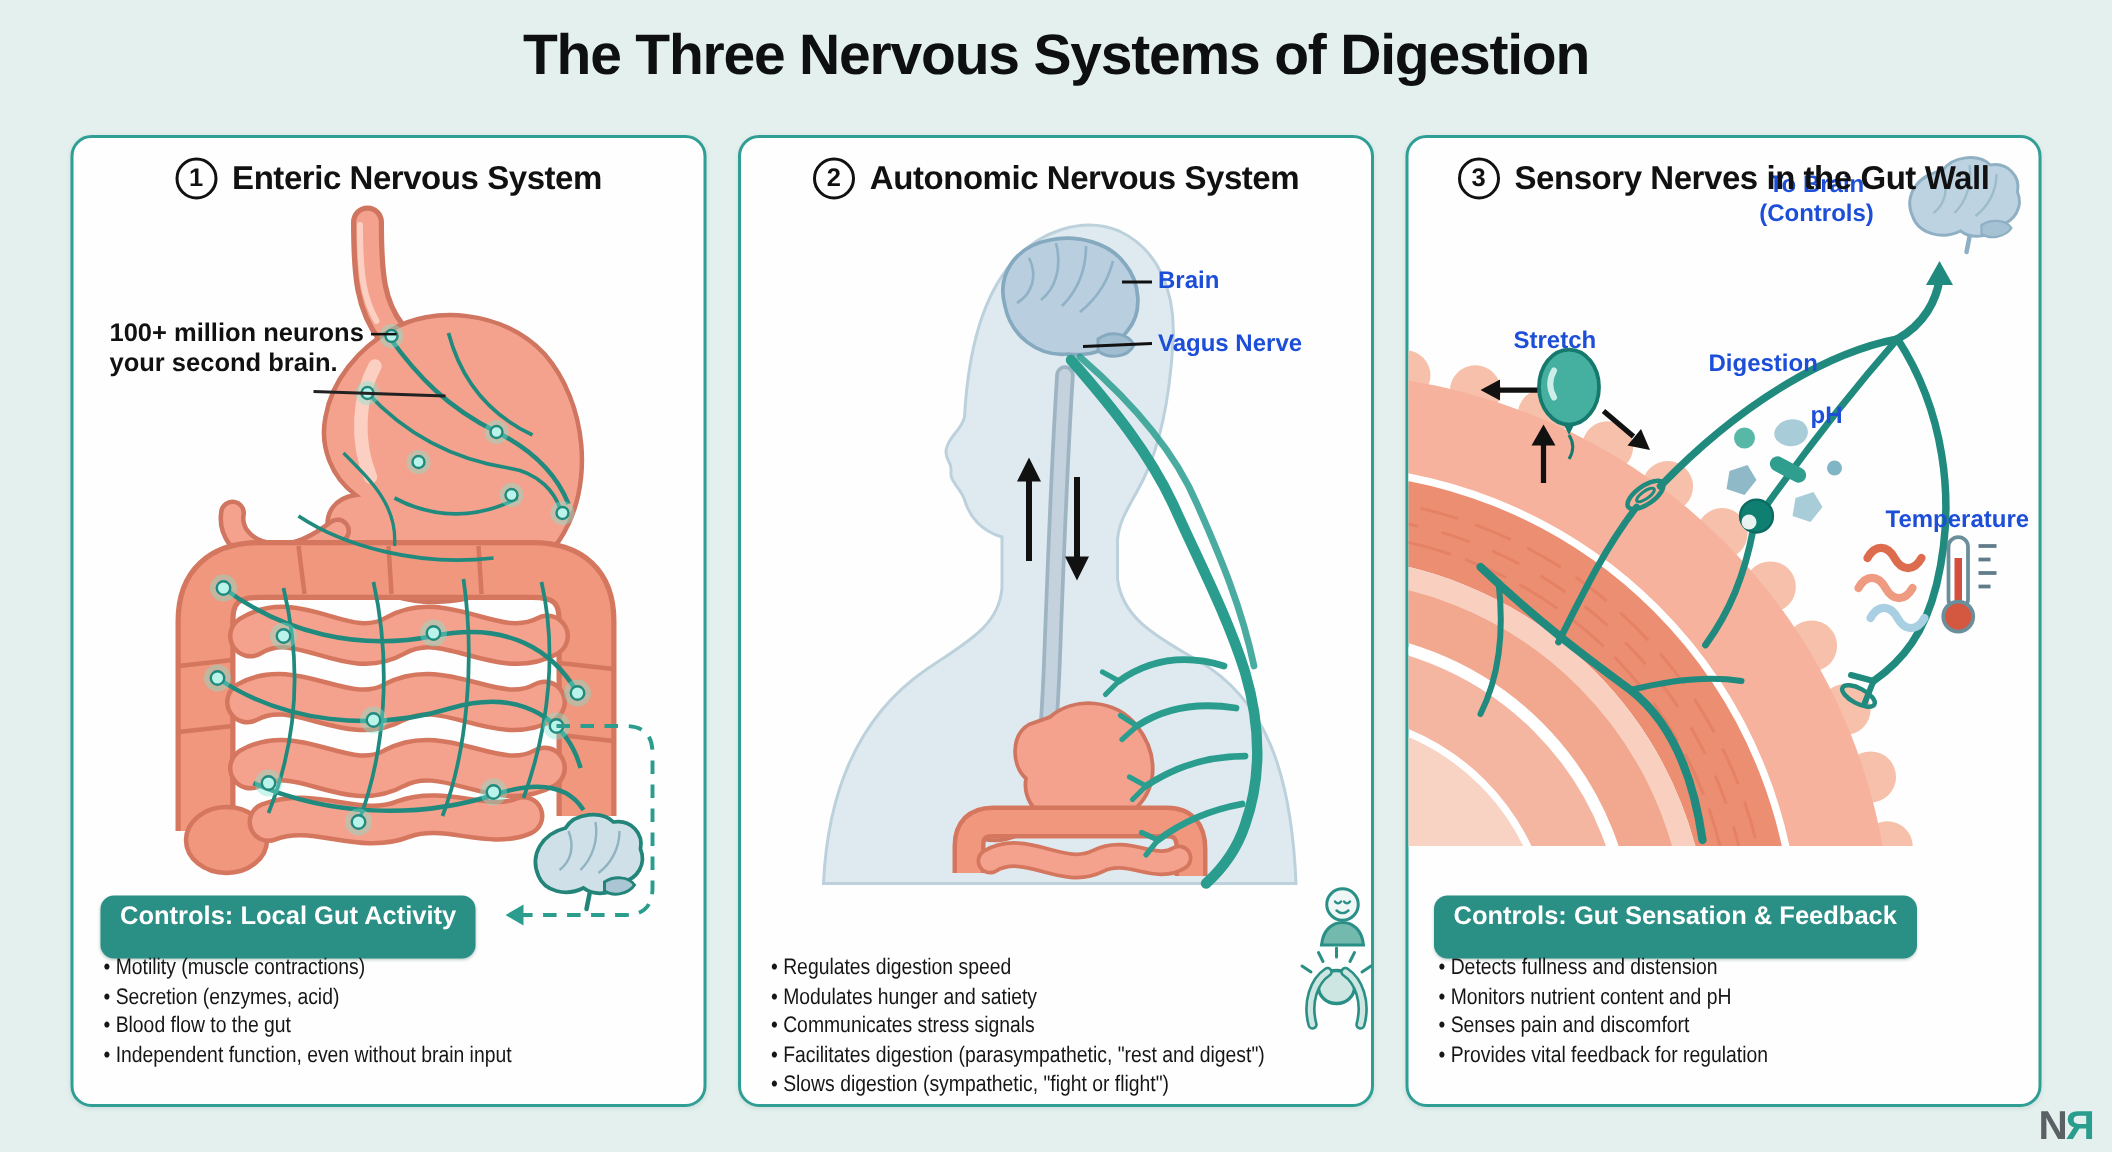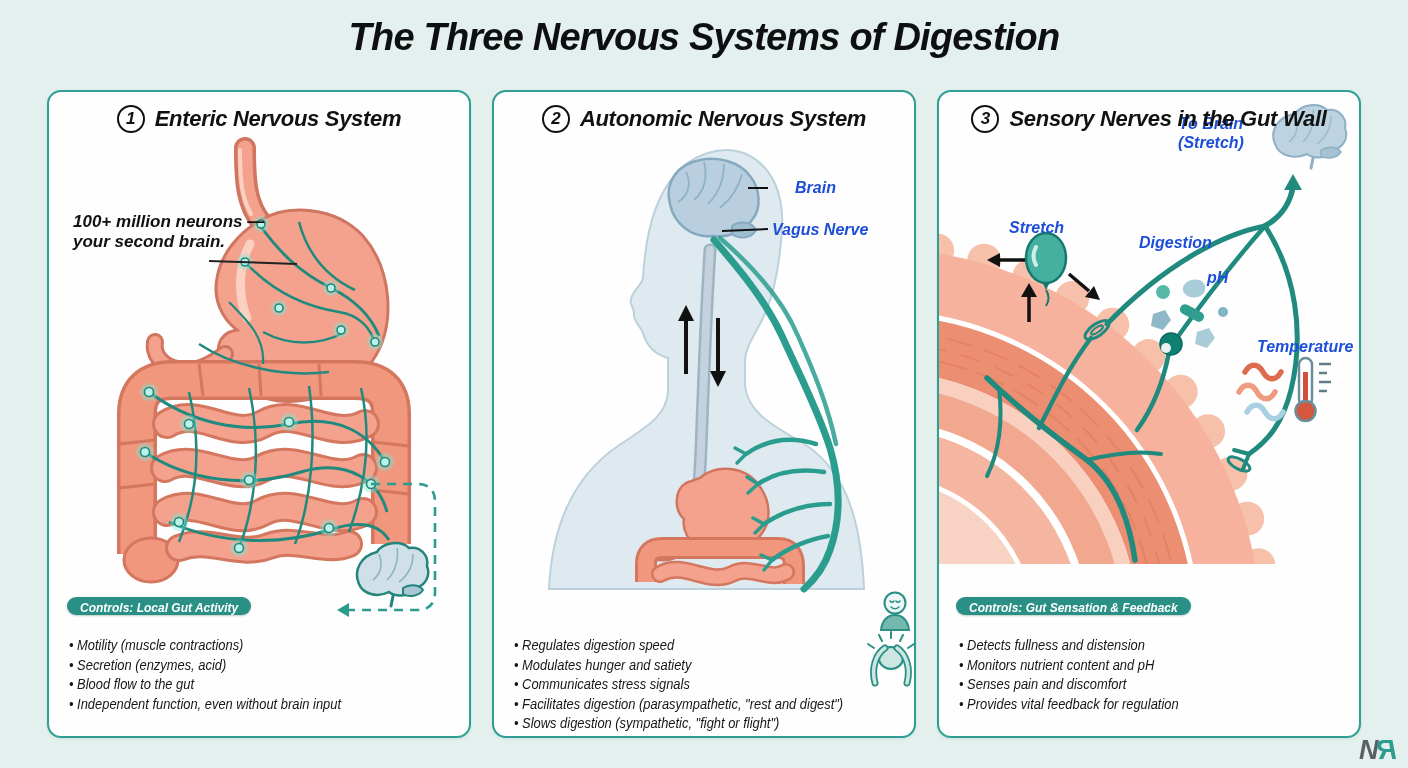--- a/index.html
+++ b/index.html
@@ -1,19 +1,19 @@
 <!DOCTYPE html>
 <html><head>
 <meta charset="utf-8">
 <style>
   html,body{margin:0;padding:0;}
   .page{
     position:relative;width:1408px;height:768px;overflow:hidden;
     background:#e4f0ed;
-    font-family:"Liberation Sans",sans-serif;color:#111;font-style:italic;
+    font-family:"Liberation Sans",sans-serif;color:#111;
   }
   .main-title{
     position:absolute;top:16px;left:0;right:0;text-align:center;
     font-size:38px;font-weight:bold;letter-spacing:-0.8px;color:#0d0f10;
   }
   .panel{
     position:absolute;top:90px;width:424px;height:648px;
     background:#fdfefd;border:2.5px solid #2f9e94;border-radius:14px;
     box-shadow:0 1px 3px rgba(30,90,85,.10);box-sizing:border-box;
   }
@@ -23,22 +23,22 @@
   }
   .num-circle{
     width:28px;height:28px;border:2.5px solid #111;border-radius:50%;
     display:flex;align-items:center;justify-content:center;
     font-weight:bold;font-size:17px;box-sizing:border-box;flex:0 0 auto;
   }
   .panel-title{font-size:22px;font-weight:bold;letter-spacing:-0.3px;white-space:nowrap;}
   .illu{position:absolute;left:0;top:0;width:424px;height:648px;}
   .badge{
     position:absolute;left:18px;top:505px;z-index:3;
-    background:#2a8f85;color:#fff;font-weight:bold;font-size:12px;
-    padding:4px 13px 0;border-radius:9px;white-space:nowrap;
+    background:#2a8f85;color:#fff;font-weight:bold;font-size:17px;
+    padding:4px 13px 18px;border-radius:9px;white-space:nowrap;
     box-shadow:0 1px 2px rgba(0,60,55,.25);
   }
   .bullets{
     position:absolute;left:20px;top:543px;z-index:3;
     font-size:15px;line-height:19.5px;color:#161616;white-space:nowrap;
     transform:scaleX(.86);transform-origin:left top;
   }
   .lbl{position:absolute;font-weight:bold;font-size:16px;line-height:19px;color:#1d4ed8;white-space:nowrap;z-index:2;}
   .annotation{position:absolute;left:24px;top:120px;font-weight:bold;font-size:17px;line-height:20px;z-index:2;}
   .to-brain{left:212px;top:22px;width:120px;text-align:center;}
@@ -250,21 +250,21 @@
         <g stroke="#2a8f85" stroke-width="2" stroke-linecap="round">
           <line x1="388" y1="549" x2="385" y2="543"></line>
             <line x1="397" y1="546" x2="397" y2="540"></line>
           <line x1="406" y1="549" x2="409" y2="543"></line>
             <line x1="380" y1="556" x2="374" y2="552"></line>
           <line x1="414" y1="556" x2="420" y2="552"></line>
         </g>
       </g>
     </svg>
 
-    <div class="lbl" style="left:278px;top:86px;margin-left:23px;">Brain</div>
+    <div class="lbl" style="left:278px;top:86px;">Brain</div>
     <div class="lbl" style="left:278px;top:128px;text-align:right;">Vagus Nerve</div>
 
     <div class="bullets">
       <div>• Regulates digestion speed</div>
       <div>• Modulates hunger and satiety</div>
       <div>• Communicates stress signals</div>
       <div>• Facilitates digestion (parasympathetic, "rest and digest")</div>
       <div>• Slows digestion (sympathetic, "fight or flight")</div>
     </div>
   </div>
@@ -366,21 +366,21 @@
       <g>
         <path d="M336 52 C330 38 340 24 356 22 C362 12 380 10 388 18 C400 16 408 26 406 36 C410 46 404 56 394 58 C390 66 376 68 368 62 C356 68 340 64 336 52 Z" fill="#bed3e2" stroke="#8fb0c4" stroke-width="2"></path>
         <path d="M356 24 C360 34 358 44 350 50 M374 18 C376 30 372 42 364 50 M392 24 C392 36 386 46 378 52" stroke="#9cbccb" stroke-width="1.6" fill="none"></path>
         <path d="M382 58 C388 54 398 54 402 60 C398 66 388 68 382 64 Z" fill="#a5c2d4" stroke="#8fb0c4" stroke-width="1.5"></path>
         <line x1="374" y1="66" x2="372" y2="76" stroke="#8fb0c4" stroke-width="3" stroke-linecap="round"></line>
       </g>
     </svg>
 
     <div class="lbl to-brain">
       <div>To Brain</div>
-      <div>(Stretch)</div>
+      <div>(Controls)</div>
     </div>
     <div class="lbl" style="left:70px;top:126px;">Stretch</div>
     <div class="lbl" style="left:200px;top:141px;">Digestion</div>
     <div class="lbl" style="left:268px;top:176px;">pH</div>
     <div class="lbl" style="left:318px;top:245px;text-align:center;">Temperature</div>
 
     <div class="badge" style="left:17px;">Controls: Gut Sensation &amp; Feedback</div>
     <div class="bullets">
       <div>• Detects fullness and distension</div>
       <div>• Monitors nutrient content and pH</div>

